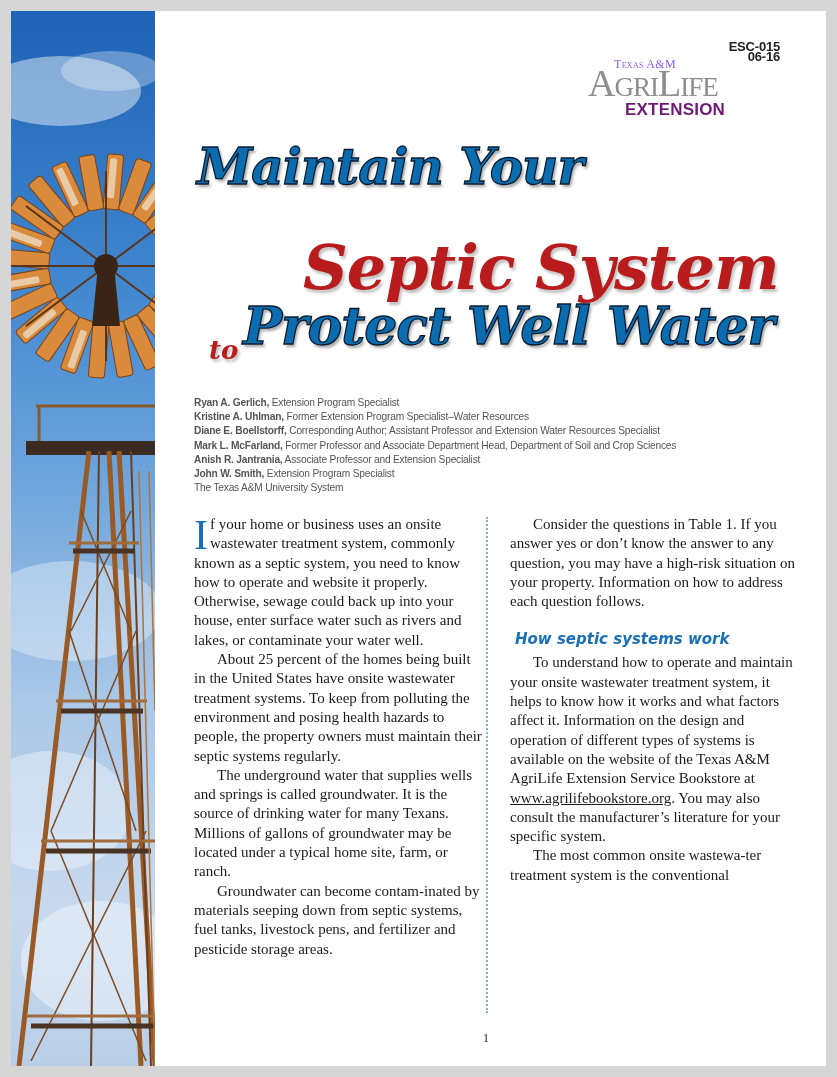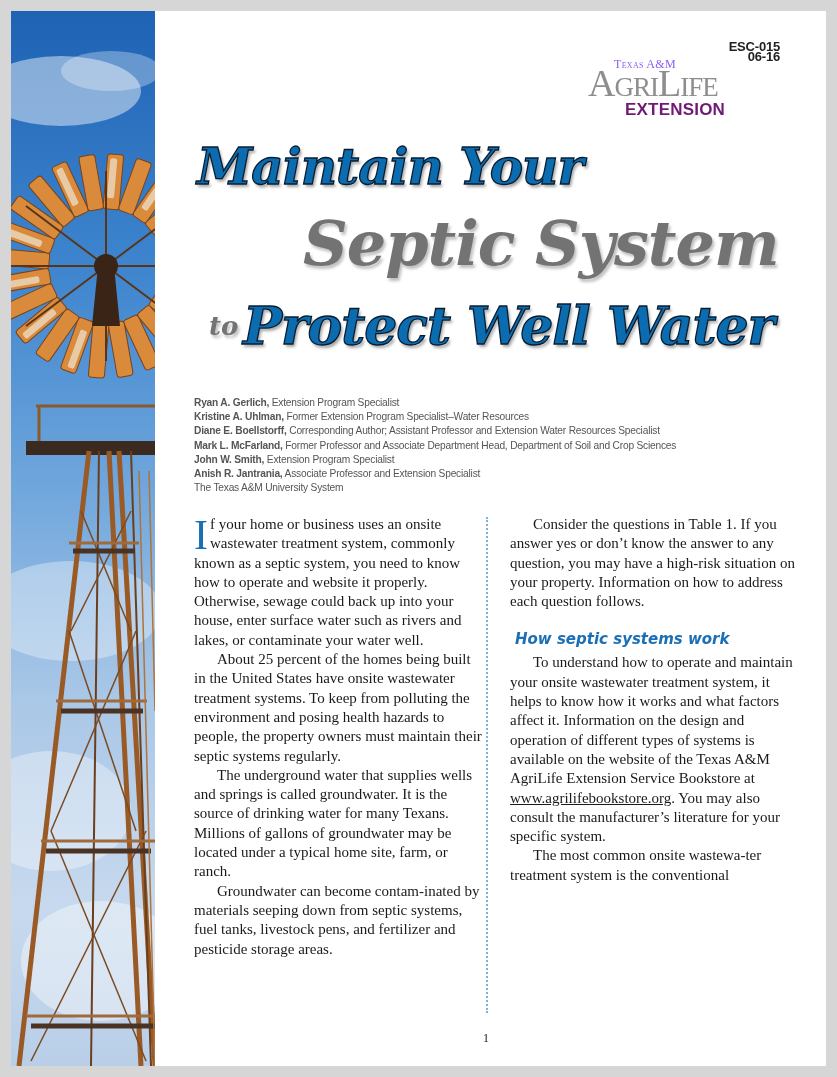--- a/index.html
+++ b/index.html
@@ -72,22 +72,23 @@
     font-weight: bold;
     white-space: nowrap;
     text-align: right;
   }
   .t-blue {
     color: #0b6cb0;
     -webkit-text-stroke: 1.3px #0a1b2e;
     text-shadow: 2px 3px 3px rgba(0,0,0,0.35);
   }
   .t-black {
-    color: #737373;
+    color: #b91c1c;
     text-shadow: 2px 3px 3px rgba(0,0,0,0.25);
+    margin-top: 24px;
   }
   .title-1 { left: 186px; top: 126px; font-size: 50px; letter-spacing: -1px; }
   .title-2 { left: 292px; top: 196px; font-size: 62px; letter-spacing: -1px; }
   .title-to { left: 198px; top: 300px; font-size: 26px; font-style: italic; }
   .title-3 { left: 232px; top: 284px; font-size: 52px; letter-spacing: -1px; }
 
   
   .authors {
     position: absolute;
     left: 183px; top: 385px;
@@ -258,22 +259,22 @@
   <div class="title-line title-1 t-blue">Maintain Your</div>
   <div class="title-line title-2 t-black">Septic System</div>
   <div class="title-line title-to t-black">to</div>
   <div class="title-line title-3 t-blue">Protect Well Water</div>
 
   <div class="authors">
     <div><span class="name">Ryan A. Gerlich,</span><span> Extension Program Specialist</span></div>
     <div><span class="name">Kristine A. Uhlman,</span><span> Former Extension Program Specialist–Water Resources</span></div>
     <div><span class="name">Diane E. Boellstorff,</span><span> Corresponding Author; Assistant Professor and Extension Water Resources Specialist</span></div>
     <div><span class="name">Mark L. McFarland,</span><span> Former Professor and Associate Department Head, Department of Soil and Crop Sciences</span></div>
+    <div><span class="name">Anish R. Jantrania,</span><span> Associate Professor and Extension Specialist</span></div>
     <div><span class="name">John W. Smith,</span><span> Extension Program Specialist</span></div>
-    <div><span class="name">Anish R. Jantrania,</span><span> Associate Professor and Extension Specialist</span></div>
     <div>The Texas A&amp;M University System</div>
   </div>
 
   <div class="col col-left">
     <p><span class="dropcap">I</span><span>f your home or business uses an onsite wastewater treatment system, commonly known as a septic system, you need to know how to operate and website it properly. Otherwise, sewage could back up into your house, enter surface water such as rivers and lakes, or contaminate your water well.</span></p>
     <p class="indent">About 25 percent of the homes being built in the United States have onsite wastewater treatment systems. To keep from polluting the environment and posing health hazards to people, the property owners must maintain their septic systems regularly.</p>
     <p class="indent">The underground water that supplies wells and springs is called groundwater. It is the source of drinking water for many Texans. Millions of gallons of groundwater may be located under a typical home site, farm, or ranch.</p>
     <p class="indent">Groundwater can become contam-inated by materials seeping down from septic systems, fuel tanks, livestock pens, and fertilizer and pesticide storage areas.</p>
   </div>
 

